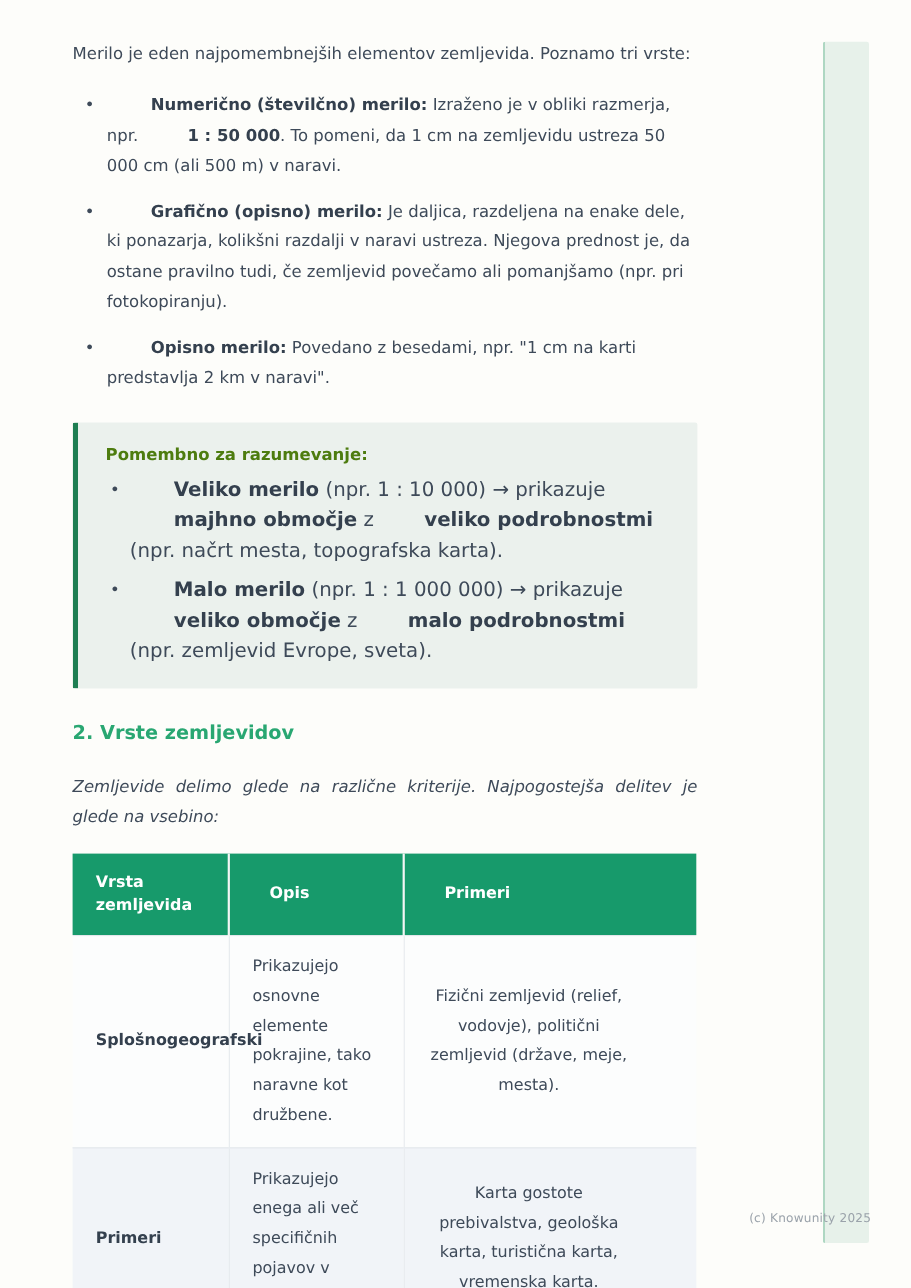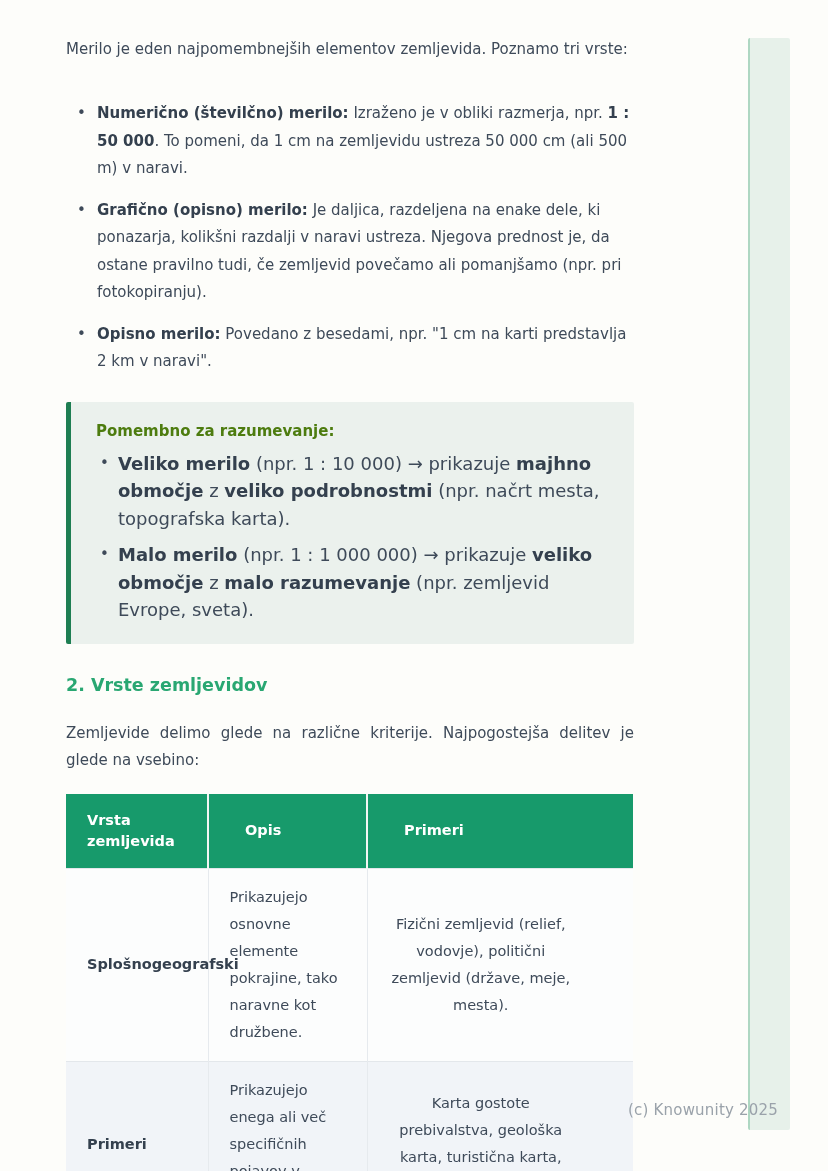--- a/index.html
+++ b/index.html
@@ -14,22 +14,22 @@
   .ribbon {
     position:absolute; left:748px; top:38px; width:42px; height:1092px;
     background:#e7f1ea; border-left:2px solid #aed7c2; border-radius:2px;
     z-index:1;
   }
   .content {
     position:absolute; left:66px; top:36px; width:568px; z-index:2;
   }
   p.body-text { font-size:15px; line-height:27px; }
   p.justified { text-align:justify; }
-  .b, strong { font-weight:bold; color:#34404e; }
-  p.intro-para { margin-bottom:37px; }
+  .b, strong { font-weight:bold; color:#34404e;margin-left:40px; }
+  p.intro-para { margin-bottom:19px; }
 
   ul.bullet-list { list-style:none; margin:0 0 26px 0; }
   ul.bullet-list > li {
     position:relative; padding-left:31px; font-size:15px; line-height:27.5px;
     margin-bottom:14px; text-align:left;
   }
   ul.bullet-list > li::before {
     content:"•"; position:absolute; left:11px; top:0; color:#3e4a59; font-size:15px;
   }
 
@@ -45,21 +45,21 @@
   ul.callout-list > li:last-child { margin-bottom:0; }
   ul.callout-list > li::before {
     content:"•"; position:absolute; left:4px; top:0; color:#3e4a59; font-size:15px;
   }
 
   h2.section-heading {
     font-size:17.5px; line-height:26px; font-weight:bold; color:#29a772;
     margin:0 0 22px 0;
   }
 
-  p.section-intro { margin-bottom:20px; }
+  p.section-intro { margin-bottom:20px;font-style:italic; }
 
   table.map-table {
     width:567px; border-collapse:collapse; table-layout:fixed; margin-bottom:36px;
   }
   table.map-table col.c1 { width:142px; }
   table.map-table col.c2 { width:159px; }
   table.map-table col.c3 { width:266px; }
   table.map-table th {
     background:#179a6b; color:#ffffff; font-size:14.5px; font-weight:bold;
     text-align:left; padding:16px 12px 16px 21px; line-height:21px;
@@ -69,22 +69,22 @@
     font-size:14.5px; line-height:27px; vertical-align:middle;
     padding:15px 14px 15px 21px; background:#fcfdfd;
     border-top:1px solid #e3e7eb;
   }
   table.map-table td + td { border-left:1px solid #e6eaee; }
   table.map-table tr.alt td { background:#f1f4f8; }
   table.map-table td.col-type { font-weight:bold; color:#34404e; }
   table.map-table td.col-primeri { padding-right:60px;text-align:center; }
 
   .watermark {
-    position:absolute; top:1101px; right:50px; z-index:3;
-    font-size:15px; color:#9aa2aa; letter-spacing:.2px;
+    position:absolute; top:1101px; right:36px; z-index:3;
+    font-size:11px; color:#9aa2aa; letter-spacing:.2px;
   }
 </style>
 </head>
 <body>
 
 <div class="ribbon"></div>
 
 <div class="content">
 
   <p class="body-text justified intro-para">Merilo je eden najpomembnejših elementov zemljevida. Poznamo tri vrste:</p>
@@ -92,21 +92,21 @@
   <ul class="bullet-list">
     <li><span class="b">Numerično (številčno) merilo:</span><span> Izraženo je v obliki razmerja, npr. </span><span class="b">1 : 50 000</span><span>. To pomeni, da 1 cm na zemljevidu ustreza 50 000 cm (ali 500 m) v naravi.</span></li>
     <li><span class="b">Grafično (opisno) merilo:</span><span> Je daljica, razdeljena na enake dele, ki ponazarja, kolikšni razdalji v naravi ustreza. Njegova prednost je, da ostane pravilno tudi, če zemljevid povečamo ali pomanjšamo (npr. pri fotokopiranju).</span></li>
     <li><span class="b">Opisno merilo:</span><span> Povedano z besedami, npr. "1 cm na karti predstavlja 2 km v naravi".</span></li>
   </ul>
 
   <div class="callout">
     <div class="callout-title">Pomembno za razumevanje:</div>
     <ul class="callout-list">
       <li><span class="b">Veliko merilo</span><span> (npr. 1 : 10 000) → prikazuje </span><span class="b">majhno območje</span><span> z </span><span class="b">veliko podrobnostmi</span><span> (npr. načrt mesta, topografska karta).</span></li>
-      <li><span class="b">Malo merilo</span><span> (npr. 1 : 1 000 000) → prikazuje </span><span class="b">veliko območje</span><span> z </span><span class="b">malo razumevanje</span><span> (npr. zemljevid Evrope, sveta).</span></li>
+      <li><span class="b">Malo merilo</span><span> (npr. 1 : 1 000 000) → prikazuje </span><span class="b">veliko območje</span><span> z </span><span class="b">malo podrobnostmi</span><span> (npr. zemljevid Evrope, sveta).</span></li>
     </ul>
   </div>
 
   <h2 class="section-heading">2. Vrste zemljevidov</h2>
 
   <p class="body-text justified section-intro">Zemljevide delimo glede na različne kriterije. Najpogostejša delitev je glede na vsebino:</p>
 
   <table class="map-table">
     <colgroup>
         <col class="c1">

